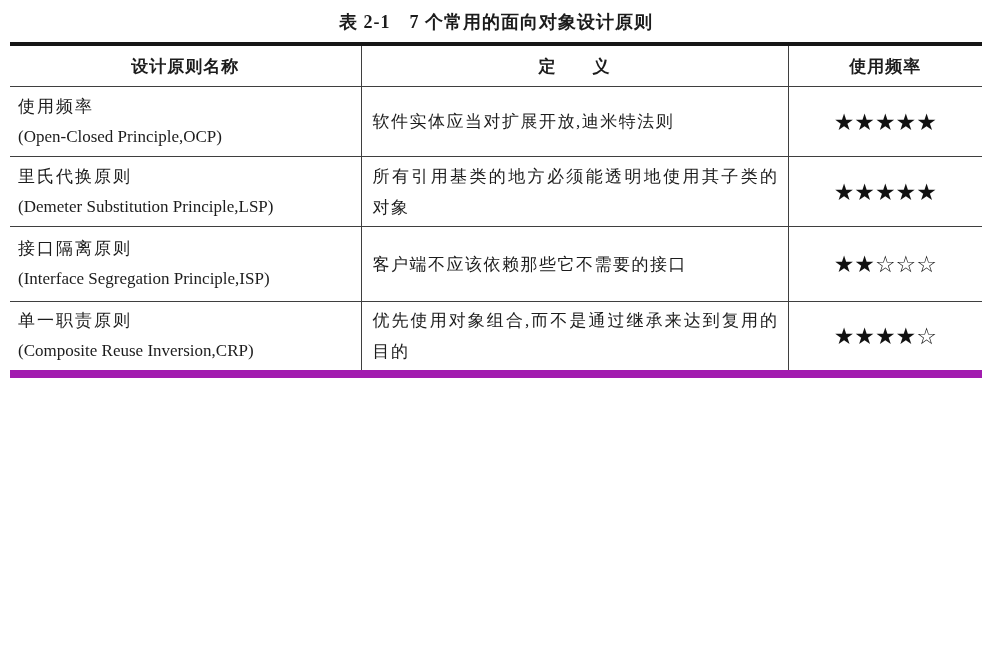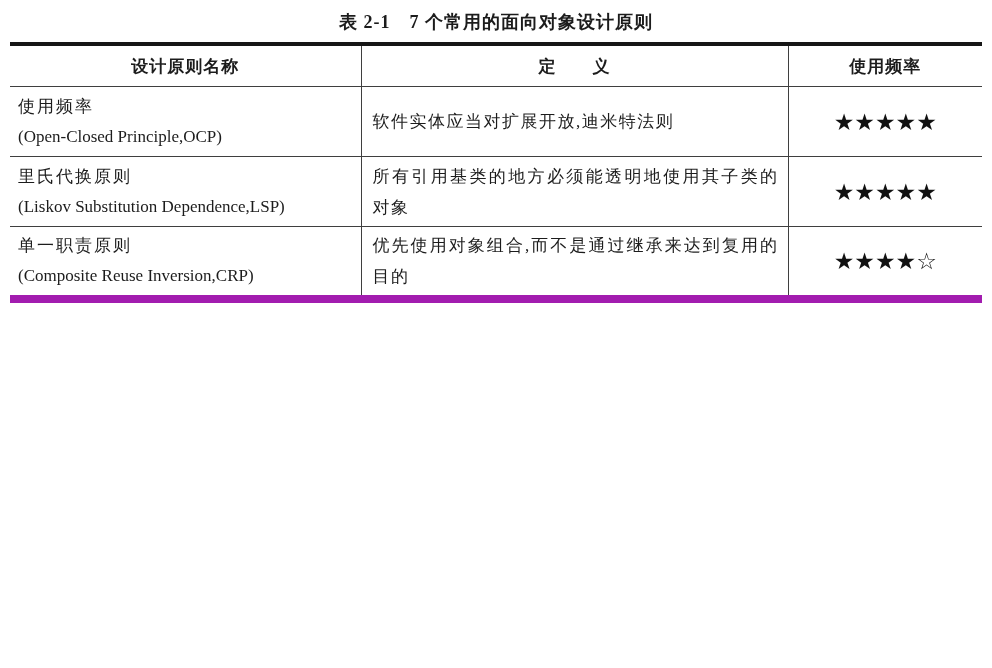--- a/index.html
+++ b/index.html
@@ -106,24 +106,32 @@
         <td class="name-cell">
           <div class="name-cn">使用频率</div>
           <div class="name-en">(Open-Closed Principle,OCP)</div>
         </td>
         <td class="def-cell">软件实体应当对扩展开放,迪米特法则</td>
         <td class="star-cell">★★★★★</td>
       </tr>
       <tr class="r3">
         <td class="name-cell">
           <div class="name-cn">里氏代换原则</div>
-          <div class="name-en">(Liskov Substitution Dependence,LSP)</div>
+          <div class="name-en">(Demeter Substitution Principle,LSP)</div>
         </td>
         <td class="def-cell">所有引用基类的地方必须能透明地使用其子类的对象</td>
         <td class="star-cell">★★★★★</td>
+      </tr>
+      <tr class="r5">
+        <td class="name-cell">
+          <div class="name-cn">接口隔离原则</div>
+          <div class="name-en">(Interface Segregation Principle,ISP)</div>
+        </td>
+        <td class="def-cell">客户端不应该依赖那些它不需要的接口</td>
+        <td class="star-cell">★★☆☆☆</td>
       </tr>
       <tr class="r6">
         <td class="name-cell">
           <div class="name-cn">单一职责原则</div>
           <div class="name-en">(Composite Reuse Inversion,CRP)</div>
         </td>
         <td class="def-cell">优先使用对象组合,而不是通过继承来达到复用的目的</td>
         <td class="star-cell">★★★★☆</td>
       </tr>
     </tbody>

